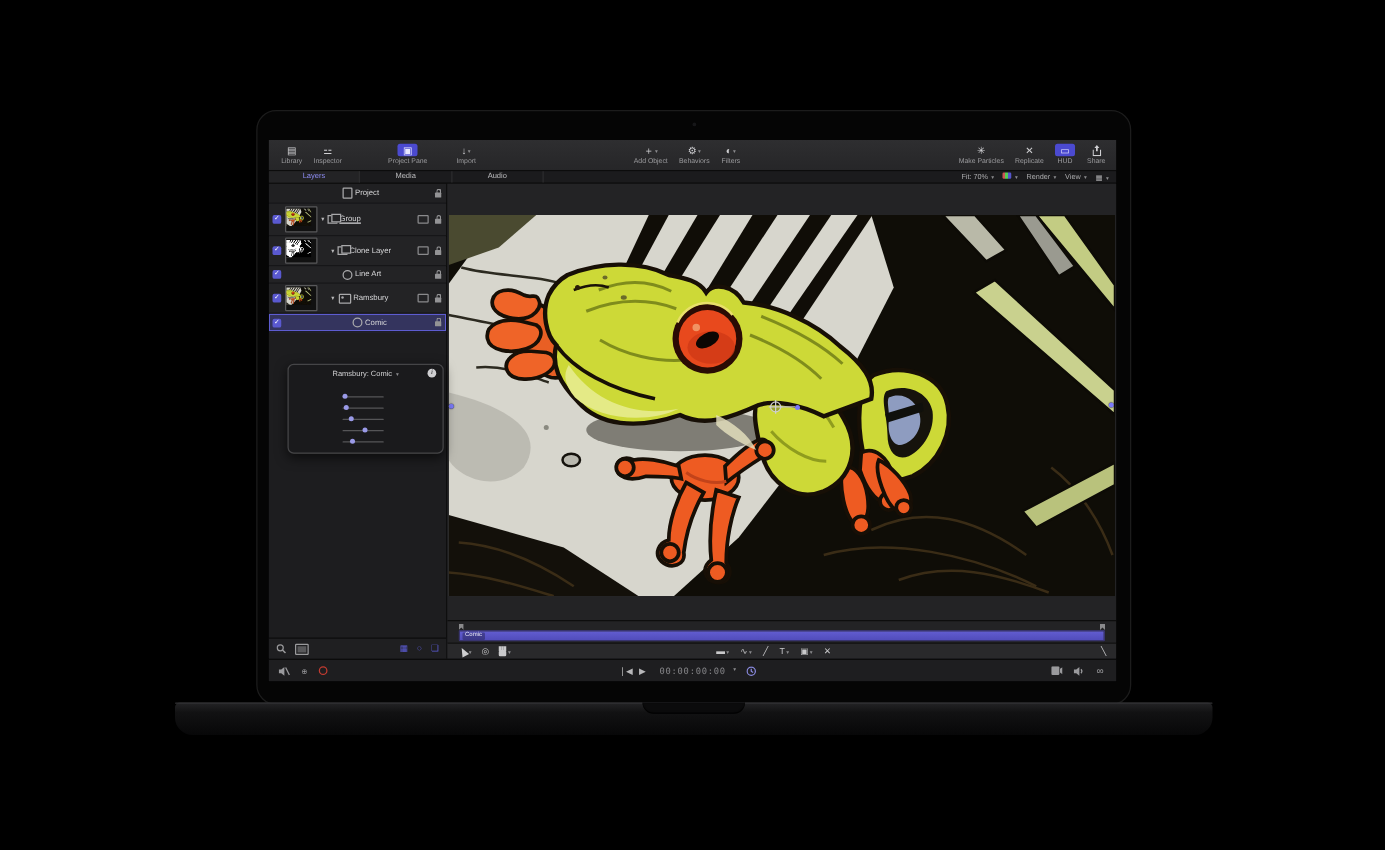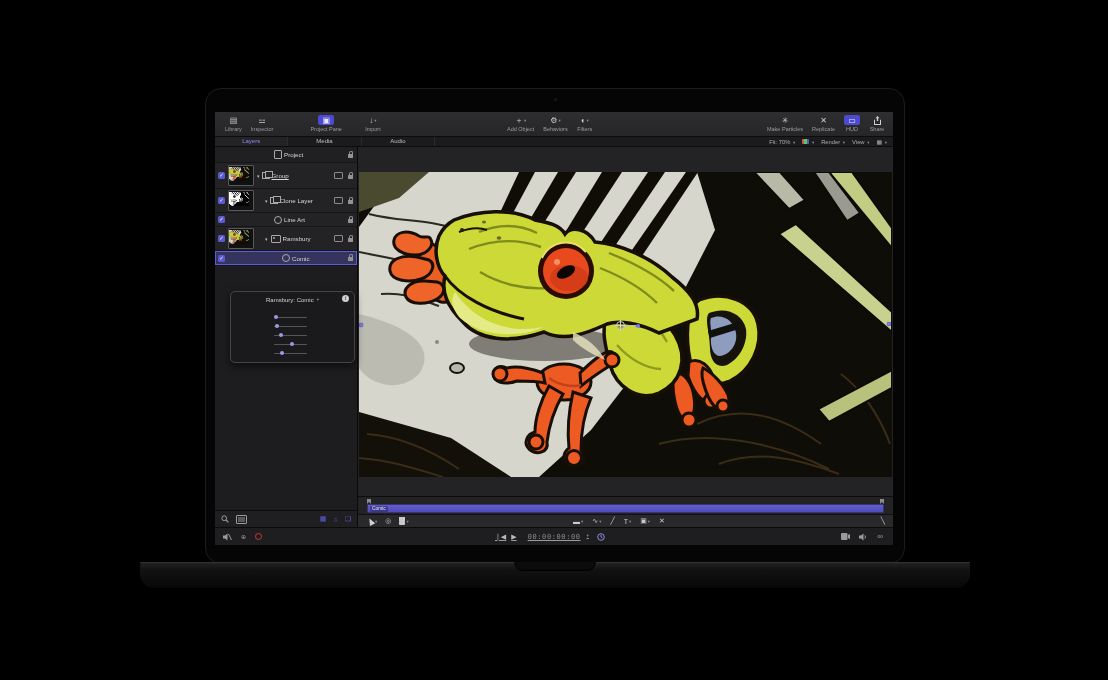--- a/index.html
+++ b/index.html
@@ -86,21 +86,21 @@
   .trow-left{display:flex;align-items:center;gap:8px;padding-left:10px;}
   .trow-mid{position:absolute;left:215px;display:flex;align-items:center;gap:9px;}
   .trow-right{position:absolute;right:8px;}
   .tool{display:flex;align-items:center;font-size:7px;}
   .cursor-ic{width:0;height:0;border-left:3px solid transparent;border-right:3px solid transparent;border-bottom:7px solid #cfcfd1;transform:rotate(-28deg);}
   .hand-ic{position:relative;width:6px;height:5px;background:#c9c9cb;border-radius:2px 2px 1px 1px;margin-top:3px;}
   .hand-ic::before{content:"";position:absolute;top:-3px;left:0;width:1.3px;height:4px;background:#c9c9cb;box-shadow:2px 0 0 #c9c9cb,4px 0 0 #c9c9cb;}
   
   .transport{height:18px;background:#1e1e20;border-top:1px solid #0b0b0b;position:relative;display:flex;align-items:center;box-sizing:border-box;color:#9a9a9d;}
   .tr-left{display:flex;align-items:center;gap:9px;padding-left:8px;}
-  .tr-mid{position:absolute;left:280px;display:flex;align-items:flex-start;gap:5px;text-decoration:underline;}
+  .tr-mid{position:absolute;left:280px;display:flex;align-items:flex-start;gap:5px;}
   .tr-right{position:absolute;right:10px;display:flex;align-items:center;gap:9px;}
   .timecode{font-family:"DejaVu Sans Mono",monospace;font-size:7px;letter-spacing:.6px;color:#87878a;}
   .rec{width:7px;height:7px;border:1.6px solid #c23b30;border-radius:50%;box-sizing:border-box;}
   .playic{font-size:7px;color:#b8b8ba;}
   svg.mini{display:block;}
 </style>
 </head>
 <body>
 
 <svg width="0" height="0" style="position:absolute">

